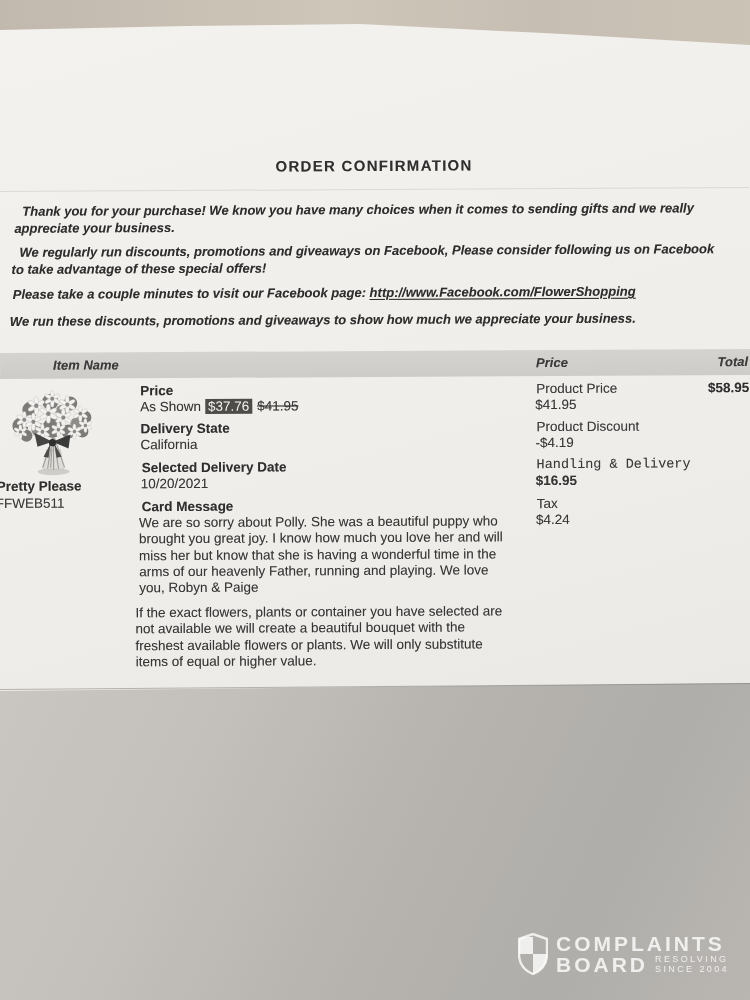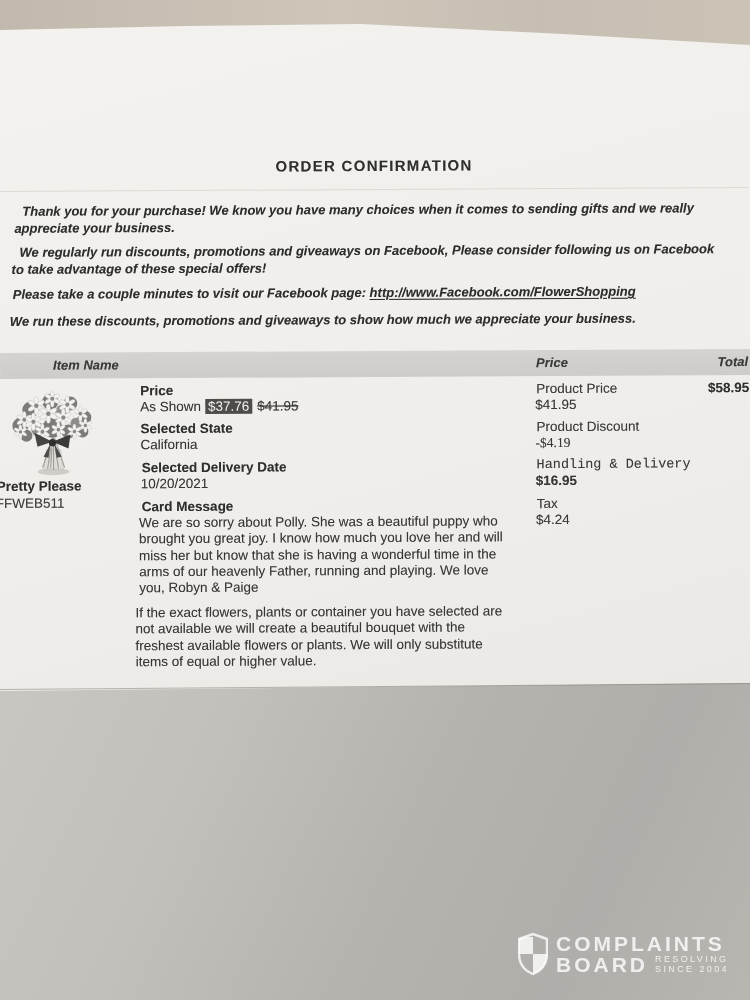--- a/index.html
+++ b/index.html
@@ -68,21 +68,21 @@
   .d-date    { top:475px; left:140px; }
   .d-msg-l   { top:498px; left:141px; }
   .msg-block { top:514px; left:138px; width:420px; font-size:13.5px; line-height:16.3px;
                color:#363636; white-space:pre-line; }
   .note-block{ top:604px; left:134px; width:420px; font-size:13.5px; line-height:16.3px;
                color:#363636; white-space:pre-line; }
 
   .charge-l { left:536px; font-size:13.5px; color:#3a3a3a; white-space:nowrap; }
   .charge-v { left:535px; font-size:13.5px; color:#363636; white-space:nowrap; }
   .c0l{top:382px;} .c0v{top:398px;}
-  .c1l{top:420px;} .c1v{top:436px;font-family:Liberation Serif, serif;}
+  .c1l{top:420px;} .c1v{top:436px;}
   .c2l{top:458px;font-family:Liberation Mono, monospace;} .c2v{top:474px;font-weight:bold;}
   .c3l{top:497px;} .c3v{top:513px;}
 
   .total-val { top:382px; right:1px; font-size:13.5px; font-weight:bold; color:#2e2e2e; }
 
   
   .watermark { position:absolute; left:486px; top:933px; display:flex; align-items:center;
                gap:8px; color:rgba(255,255,255,.8); text-shadow:none;margin-left:32px; }
   .wm-text { display:flex; flex-direction:column; }
   .wm-l1 { font-size:21px; font-weight:bold; letter-spacing:3px; line-height:21px; white-space:nowrap; }
@@ -180,21 +180,21 @@
       <path d="M48 56 L55 69 L50 70 Z" fill="#4c4c4a"></path>
       <circle cx="46" cy="55" r="3.6" fill="#2f2f2d"></circle>
     </svg>
 
     <div class="abs item-name">Pretty Please</div>
     <div class="abs item-sku">FFWEB511</div>
 
     <div class="abs lbl d-price-l">Price</div>
     <div class="abs val d-asshown"><span>As Shown</span>&nbsp;<span class="hl-price">$37.76</span><span class="orig-price">$41.95</span></div>
 
-    <div class="abs lbl d-state-l">Selected State</div>
+    <div class="abs lbl d-state-l">Delivery State</div>
     <div class="abs val d-state">California</div>
 
     <div class="abs lbl d-date-l">Selected Delivery Date</div>
     <div class="abs val d-date">10/20/2021</div>
 
     <div class="abs lbl d-msg-l">Card Message</div>
     <div class="abs msg-block">We are so sorry about Polly. She was a beautiful puppy who
 brought you great joy. I know how much you love her and will
 miss her but know that she is having a wonderful time in the
 arms of our heavenly Father, running and playing. We love

